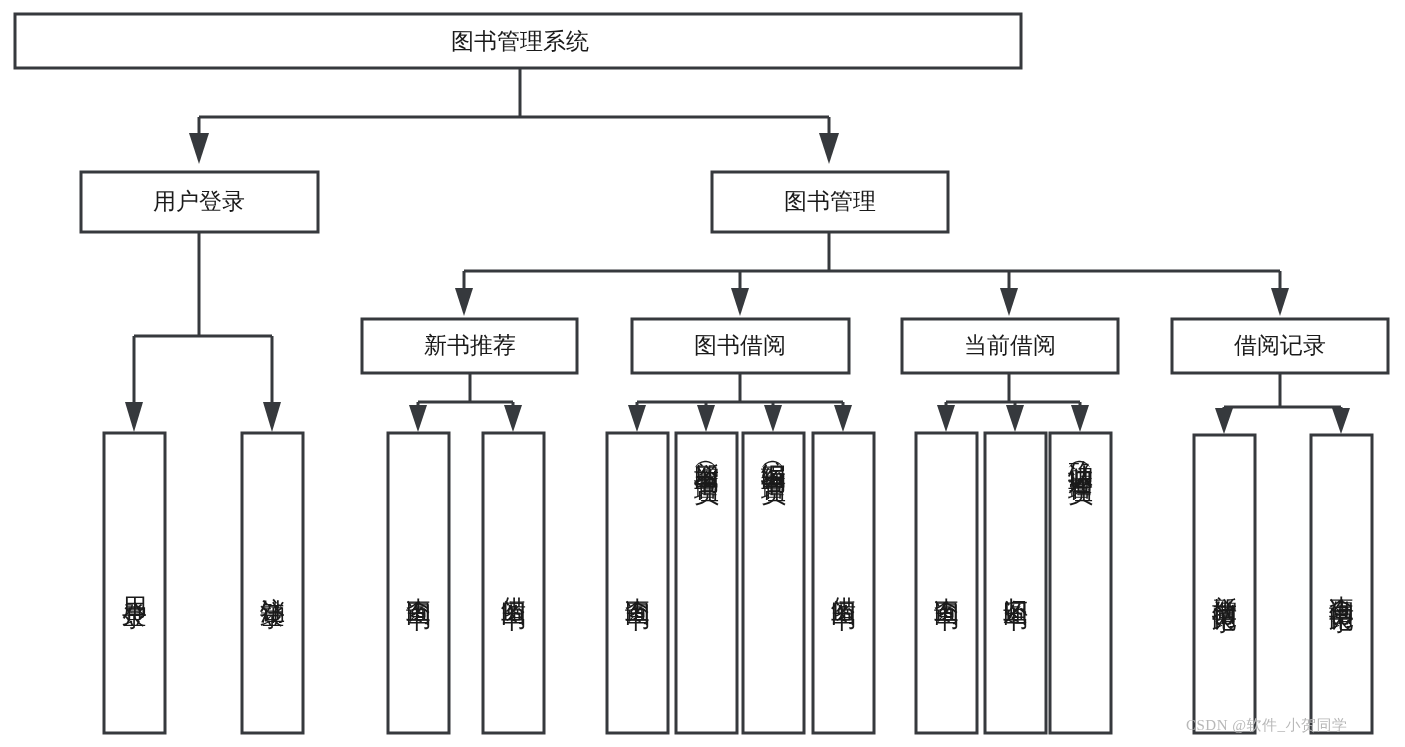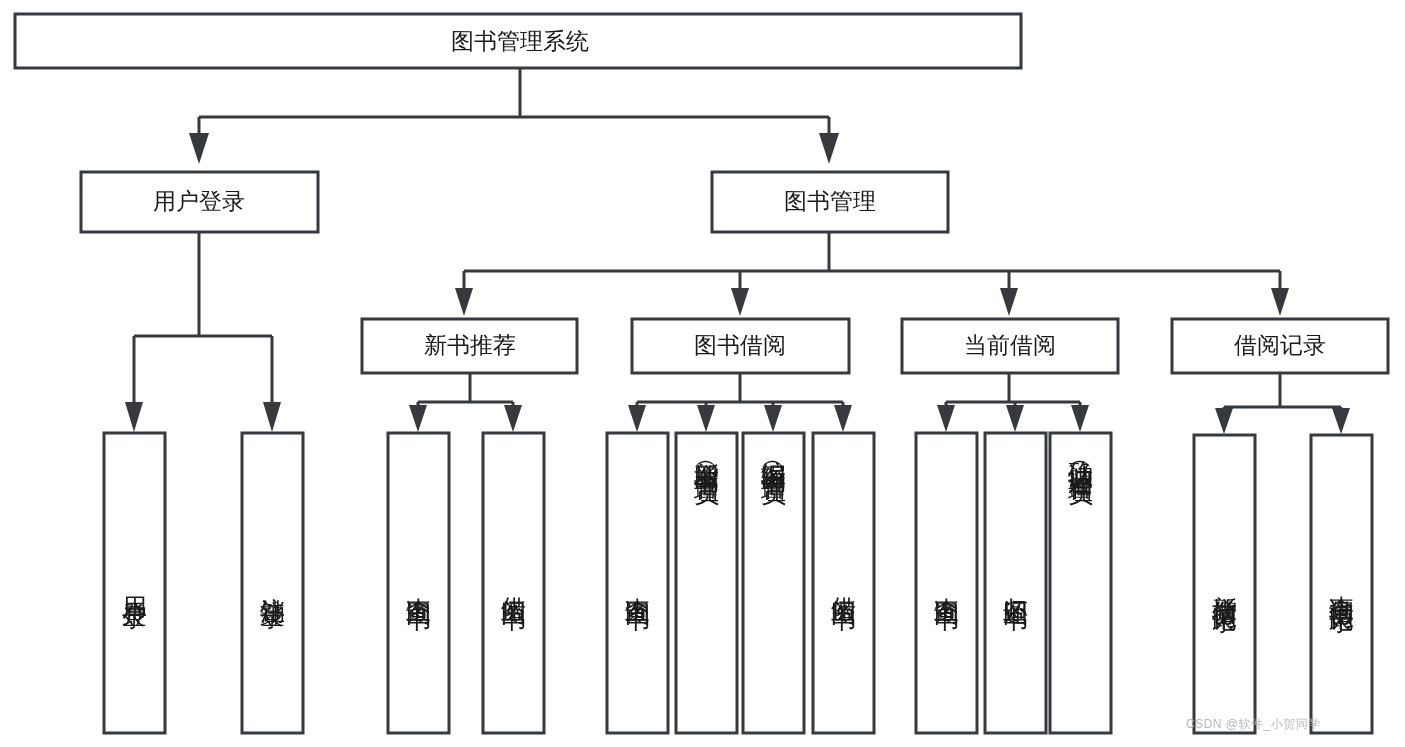--- a/index.html
+++ b/index.html
@@ -62,22 +62,22 @@
     position: absolute;
     display: flex;
     align-items: center;
     justify-content: center;
     pointer-events: none;
   }
   #watermark {
     position: absolute;
     left: 1186px;
     top: 716px;
-    font-family: Liberation Sans, sans-serif;
-    font-size: 12px;
+    font-family: Liberation Serif, serif;
+    font-size: 15px;
     color: #b8b8b8;
     white-space: nowrap;
     letter-spacing: 0.5px;
   }
 </style>
 </head>
 <body>
 
 <div id="diagram-root">
 

